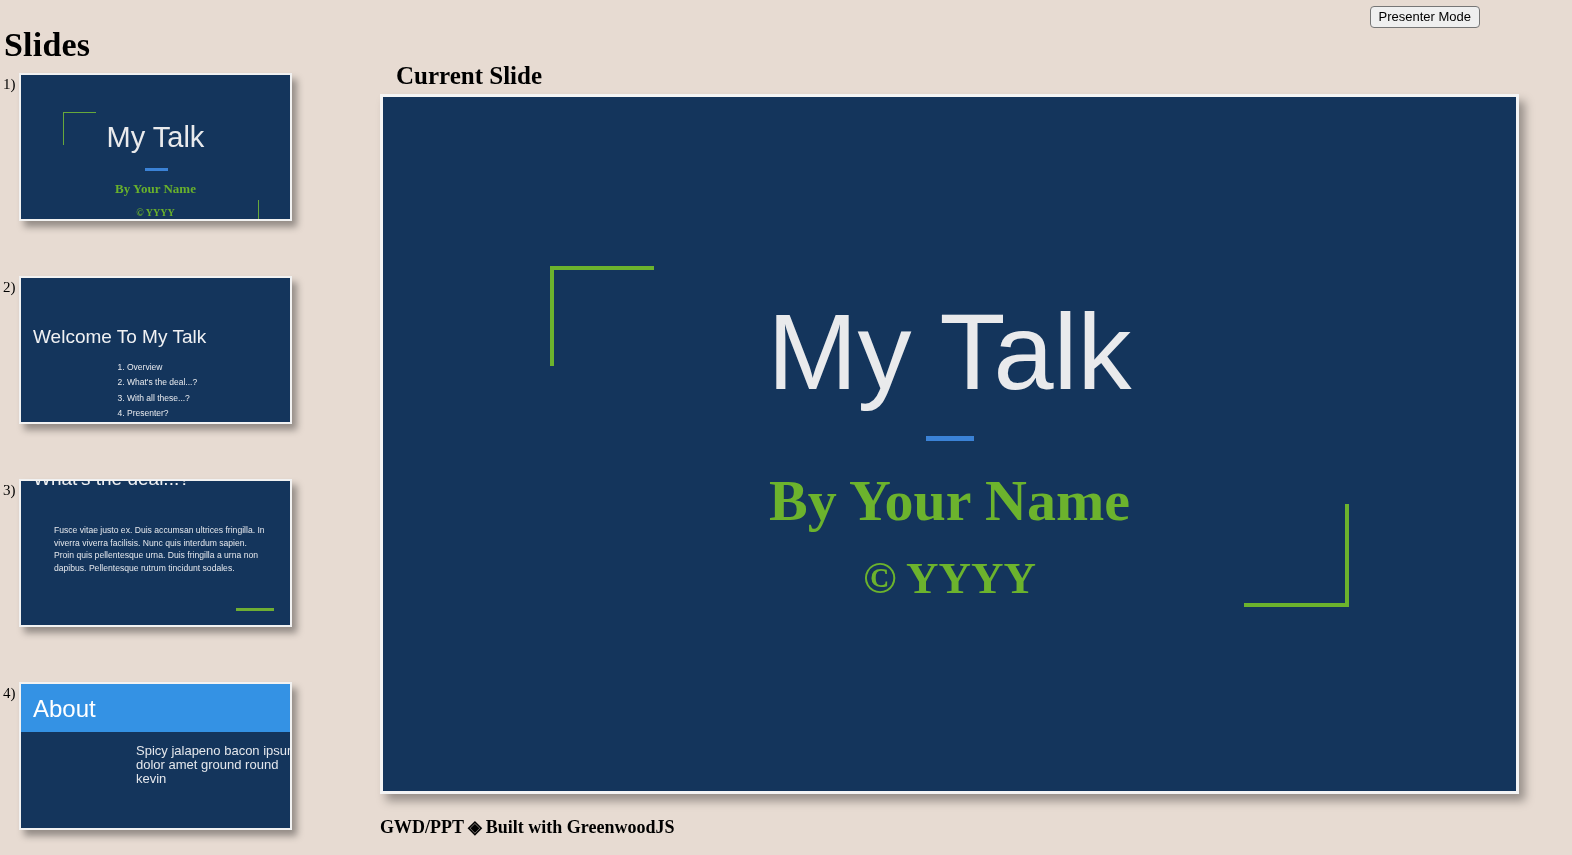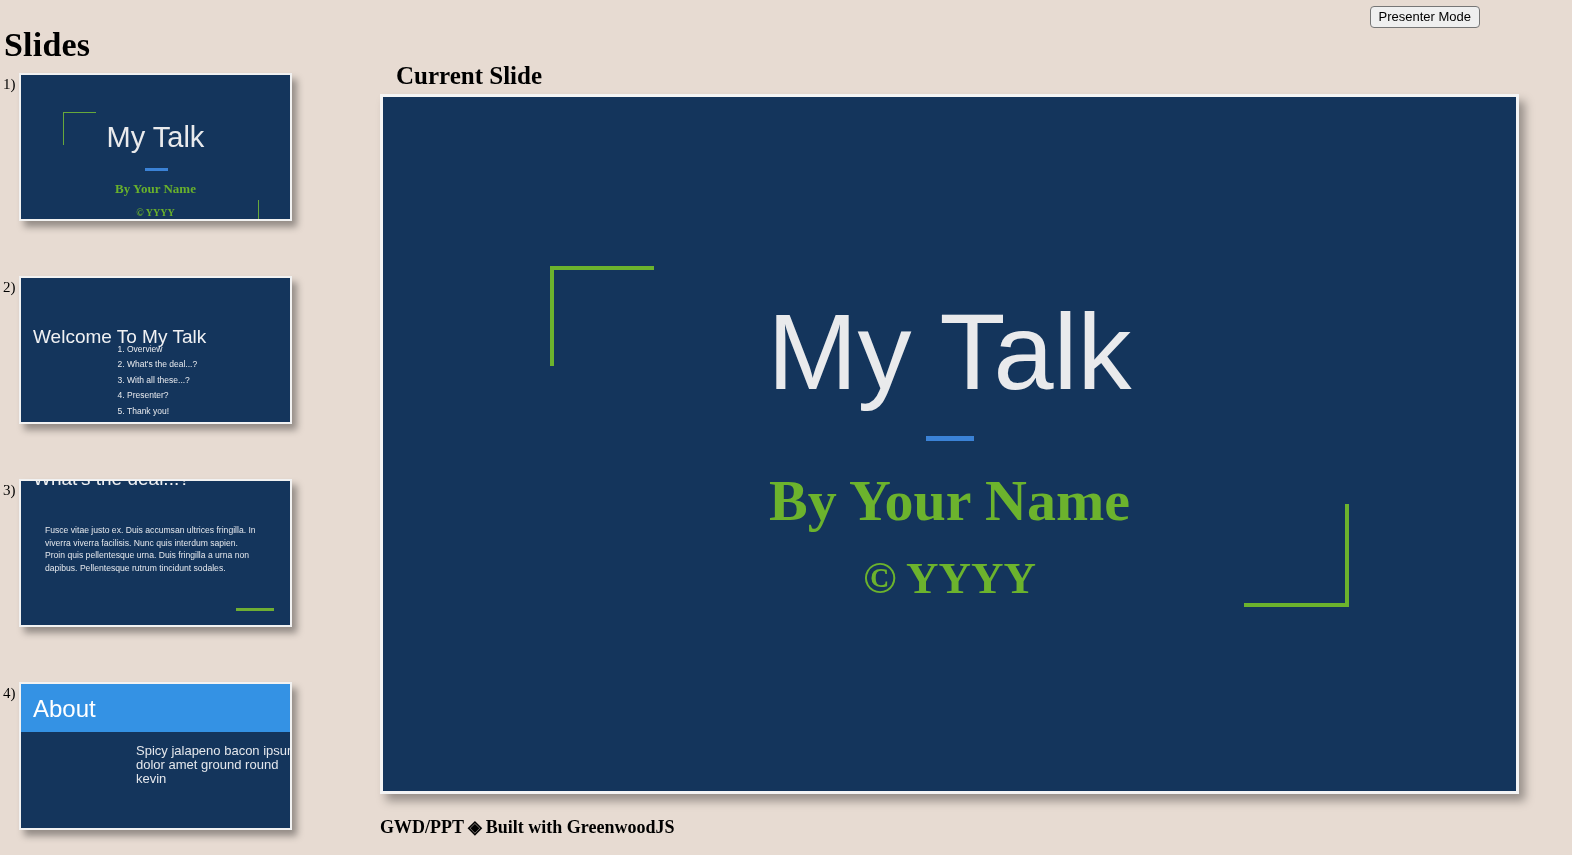--- a/index.html
+++ b/index.html
@@ -130,39 +130,39 @@
   
   .t2-title {
     position: absolute;
     left: 12px; top: 26px;
     font-size: 19px;
     color: #f0f1f3;
     margin-top: 22px;
   }
   .t2-list {
     position: absolute;
-    left: 82px; top: 64px;
+    left: 82px; top: 82px;
     margin: 0;
     padding-left: 24px;
     font-size: 8.5px;
     color: #e8eaee;
     line-height: 15.4px;
   }
 
   
   .t3-title {
     position: absolute;
     left: 12px; top: -13px;
     font-size: 19px;
     color: #f0f1f3;
     white-space: nowrap;
   }
   .t3-body {
     position: absolute;
-    left: 24px; top: 43px;
+    left: 33px; top: 43px;
     width: 215px;
     font-size: 8.6px;
     line-height: 12.6px;
     color: #e4e7ec;
   }
   .t3-rule {
     position: absolute;
     left: 215px; top: 127px;
     width: 38px; height: 2.5px;
     background: #6fae33;

